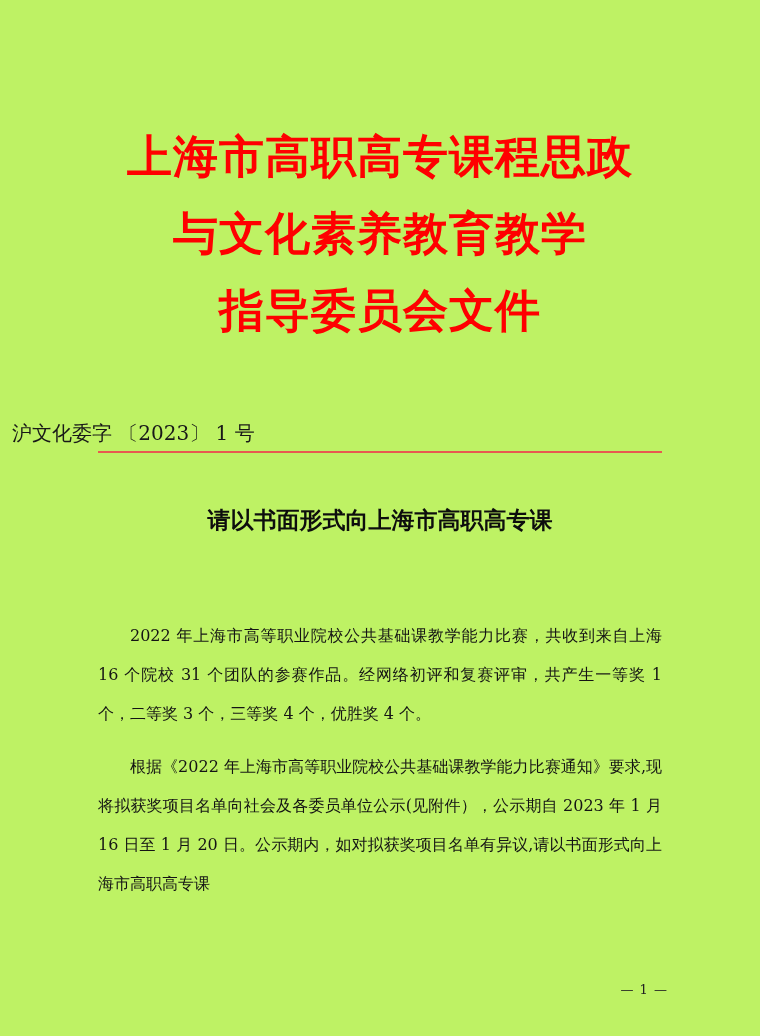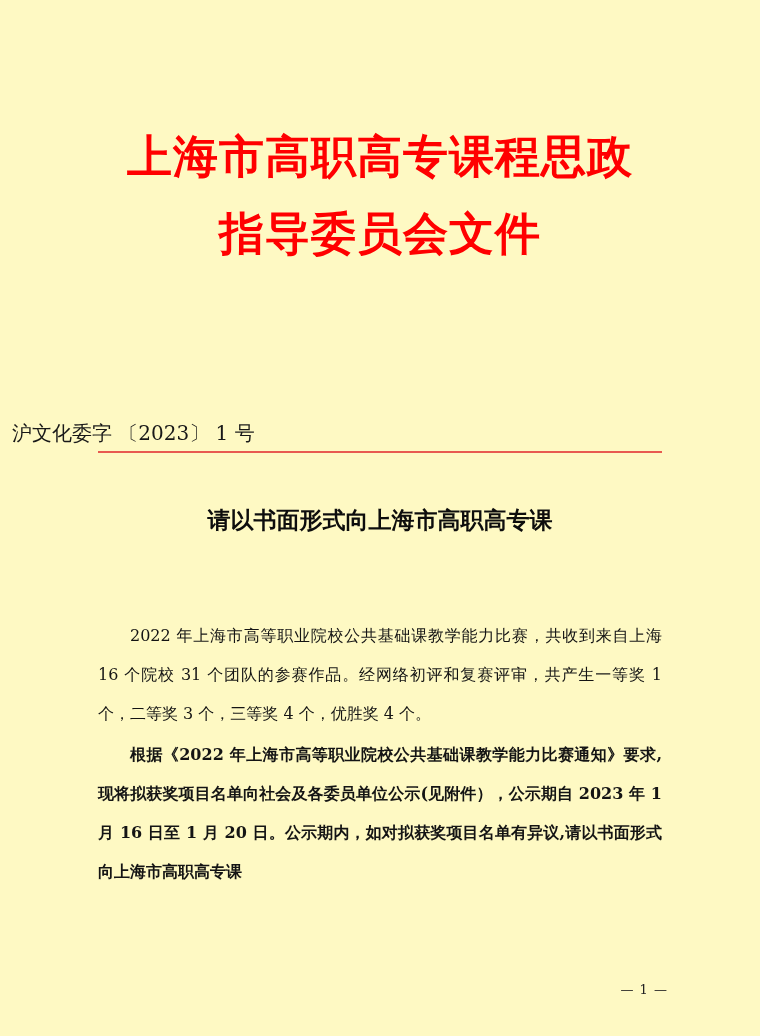--- a/index.html
+++ b/index.html
@@ -4,21 +4,21 @@
 <style>
   html, body {
     margin: 0;
     padding: 0;
     background: #ffffff;
   }
   .page {
     position: relative;
     width: 760px;
     height: 1036px;
-    background: #fef9c3;
+    background: #bef264;
     overflow: hidden;
     font-family: "DejaVu Serif", "Liberation Serif", serif;
     color: #121212;
   }
 
   
   .red-header {
     position: absolute;
     top: 118px;
     left: 0;
@@ -77,41 +77,41 @@
     line-height: 39px;
     color: #141414;
     text-align: justify;
     text-justify: inter-character;
   }
   .notice-body p {
     margin: 0;
     text-indent: 2em;
   }
   .notice-body p + p {
-    margin-top: 2px;
-    font-weight: bold;
+    margin-top: 14px;
   }
 
   
   .page-number {
     position: absolute;
     top: 982px;
     right: 92px;
     font-size: 13px;
     letter-spacing: 1px;
     color: #222222;
   }
 </style>
 </head>
 <body>
 
 <div class="page">
 
   <div class="red-header">
     <div>上海市高职高专课程思政</div>
+    <div>与文化素养教育教学</div>
     <div>指导委员会文件</div>
   </div>
 
   <div class="doc-number">沪文化委字 〔2023〕 1 号</div>
 
   <div class="red-rule"></div>
 
   <div class="notice-title">
     <div>请以书面形式向上海市高职高专课</div>
   </div>

